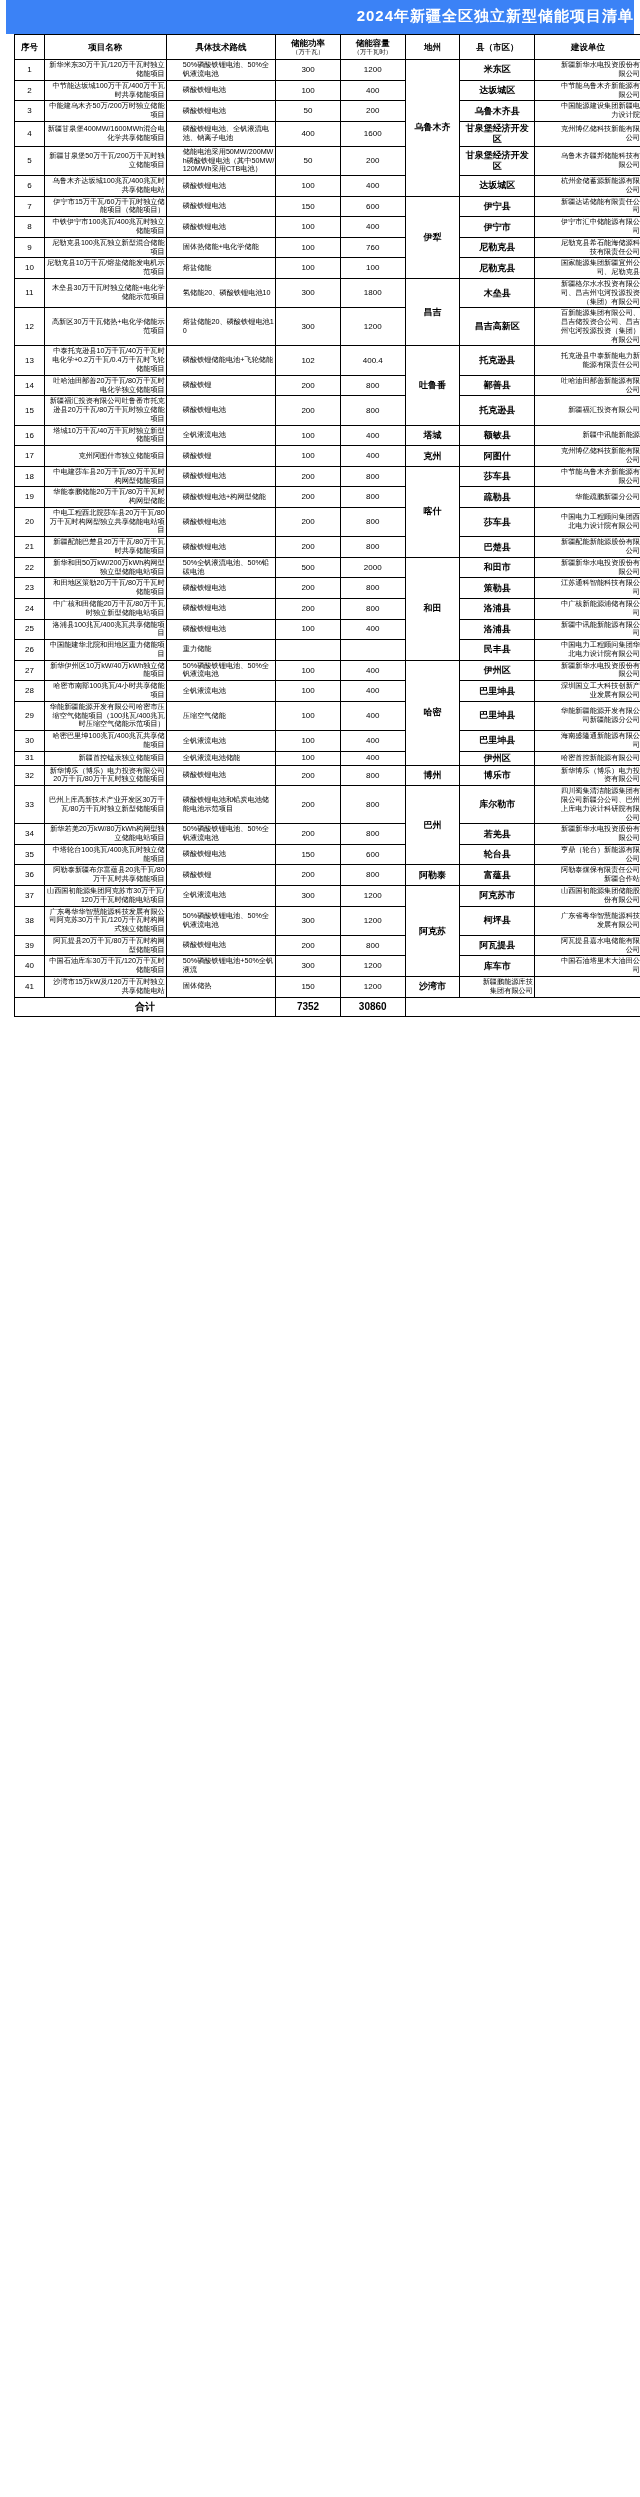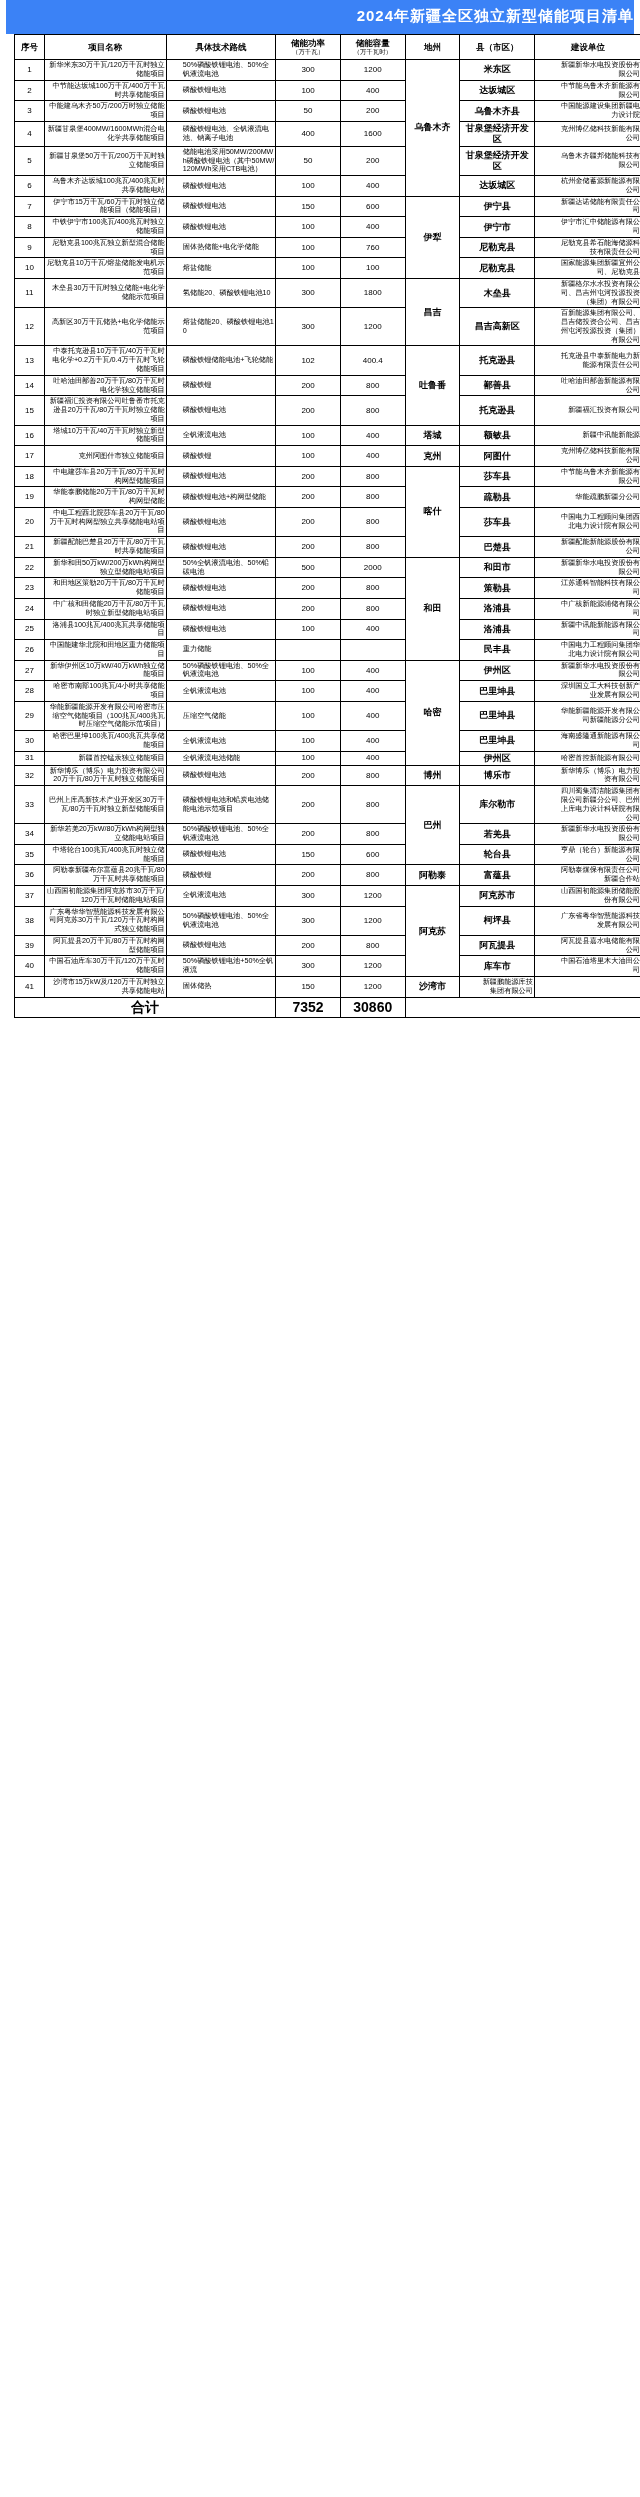--- a/index.html
+++ b/index.html
@@ -24,21 +24,21 @@
   thead th{
     font-size:8.5px;font-weight:bold;background:#fff;padding:3px 1px;
   }
   thead th .unit{display:block;font-size:6.4px;font-weight:normal;}
   td.name{text-align:right;padding-left:2px;}
   td.tech{text-align:left;padding-left:16px;}
   td.unitname{text-align:right;padding-left:20px;}
   td.num{font-size:8px;}
   td.region, td.county{font-size:9px;font-weight:bold;}
   td.idx{font-size:8px;}
-  tfoot td{font-size:14px;font-weight:bold;height:16px;}
+  tfoot td{font-size:10px;font-weight:bold;height:16px;}
   col.c0{width:24px;}
   col.c1{width:98px;}
   col.c2{width:88px;}
   col.c3{width:52px;}
   col.c4{width:52px;}
   col.c5{width:44px;}
   col.c6{width:60px;}
   col.c7{width:86px;}
 </style>
 </head>

